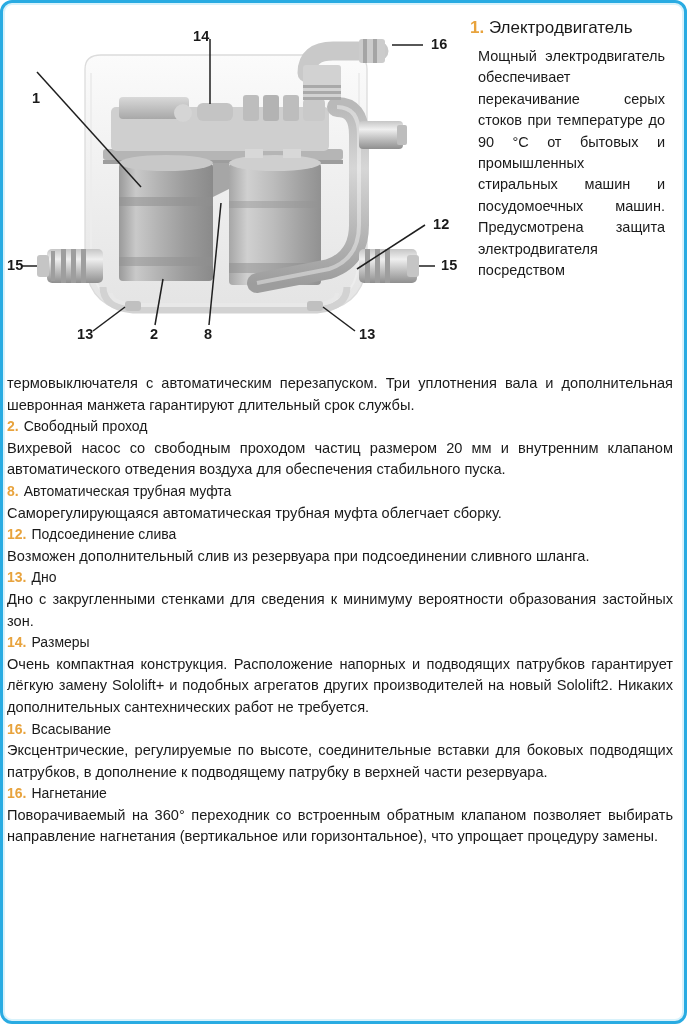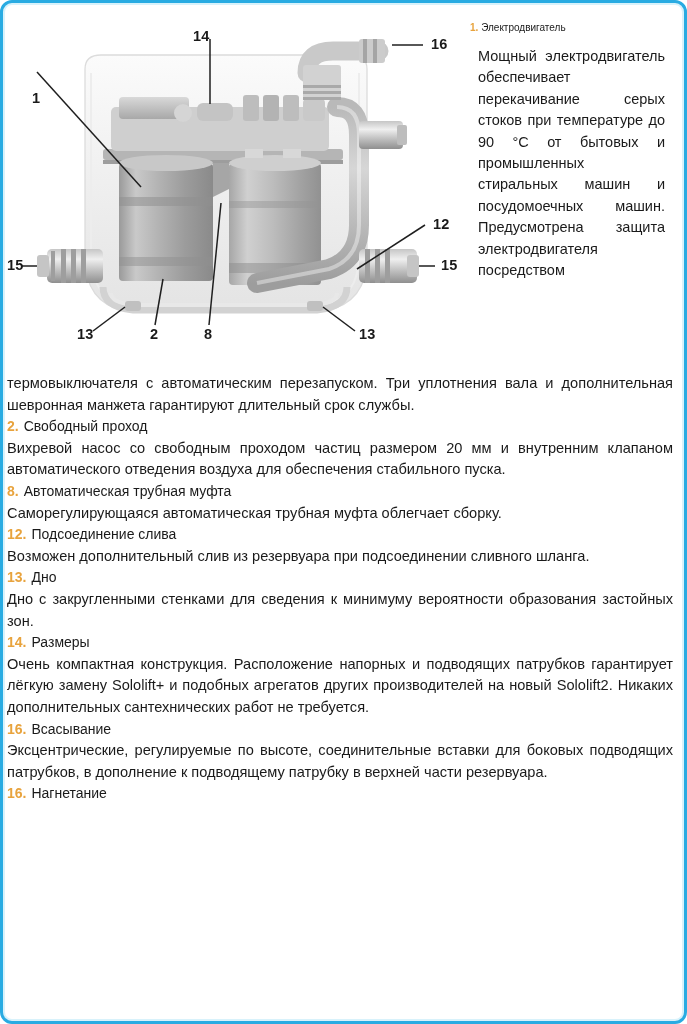--- a/index.html
+++ b/index.html
@@ -62,21 +62,21 @@
     white-space: nowrap;
   }
 
   
   .col-right {
     flex: 1 1 auto;
     padding-left: 8px;
     padding-top: 6px;
   }
   .col-right .lead-head {
-    font-size: 10px;
+    font-size: 17px;
     line-height: 21px;
     margin: 0 0 1px 0;
     color: #1a1a1a;
     white-space: nowrap;
   }
   .col-right .num {
     color: #e8a33d;
     font-weight: 700;
   }
   .col-right .lead-body {
@@ -297,17 +297,18 @@
       <p class="para">Очень компактная конструкция. Расположение напорных и подводящих патрубков гарантирует лёгкую замену Sololift+ и подобных агрегатов других производителей на новый Sololift2. Никаких дополнительных сантехнических работ не требуется.</p>
 
       <div class="sec-head">
         <span class="num">16.</span><span class="ttl">Всасывание</span>
       </div>
       <p class="para">Эксцентрические, регулируемые по высоте, соединительные вставки для боковых подводящих патрубков, в дополнение к подводящему патрубку в верхней части резервуара.</p>
 
       <div class="sec-head">
         <span class="num">16.</span><span class="ttl">Нагнетание</span>
       </div>
+      <p class="para">Поворачиваемый на 360° переходник со встроенным обратным клапаном позволяет выбирать направление нагнетания (вертикальное или горизонтальное), что упрощает процедуру замены.</p>
 
     </div>
 
   </div>
 </div>
 
 </body></html>

